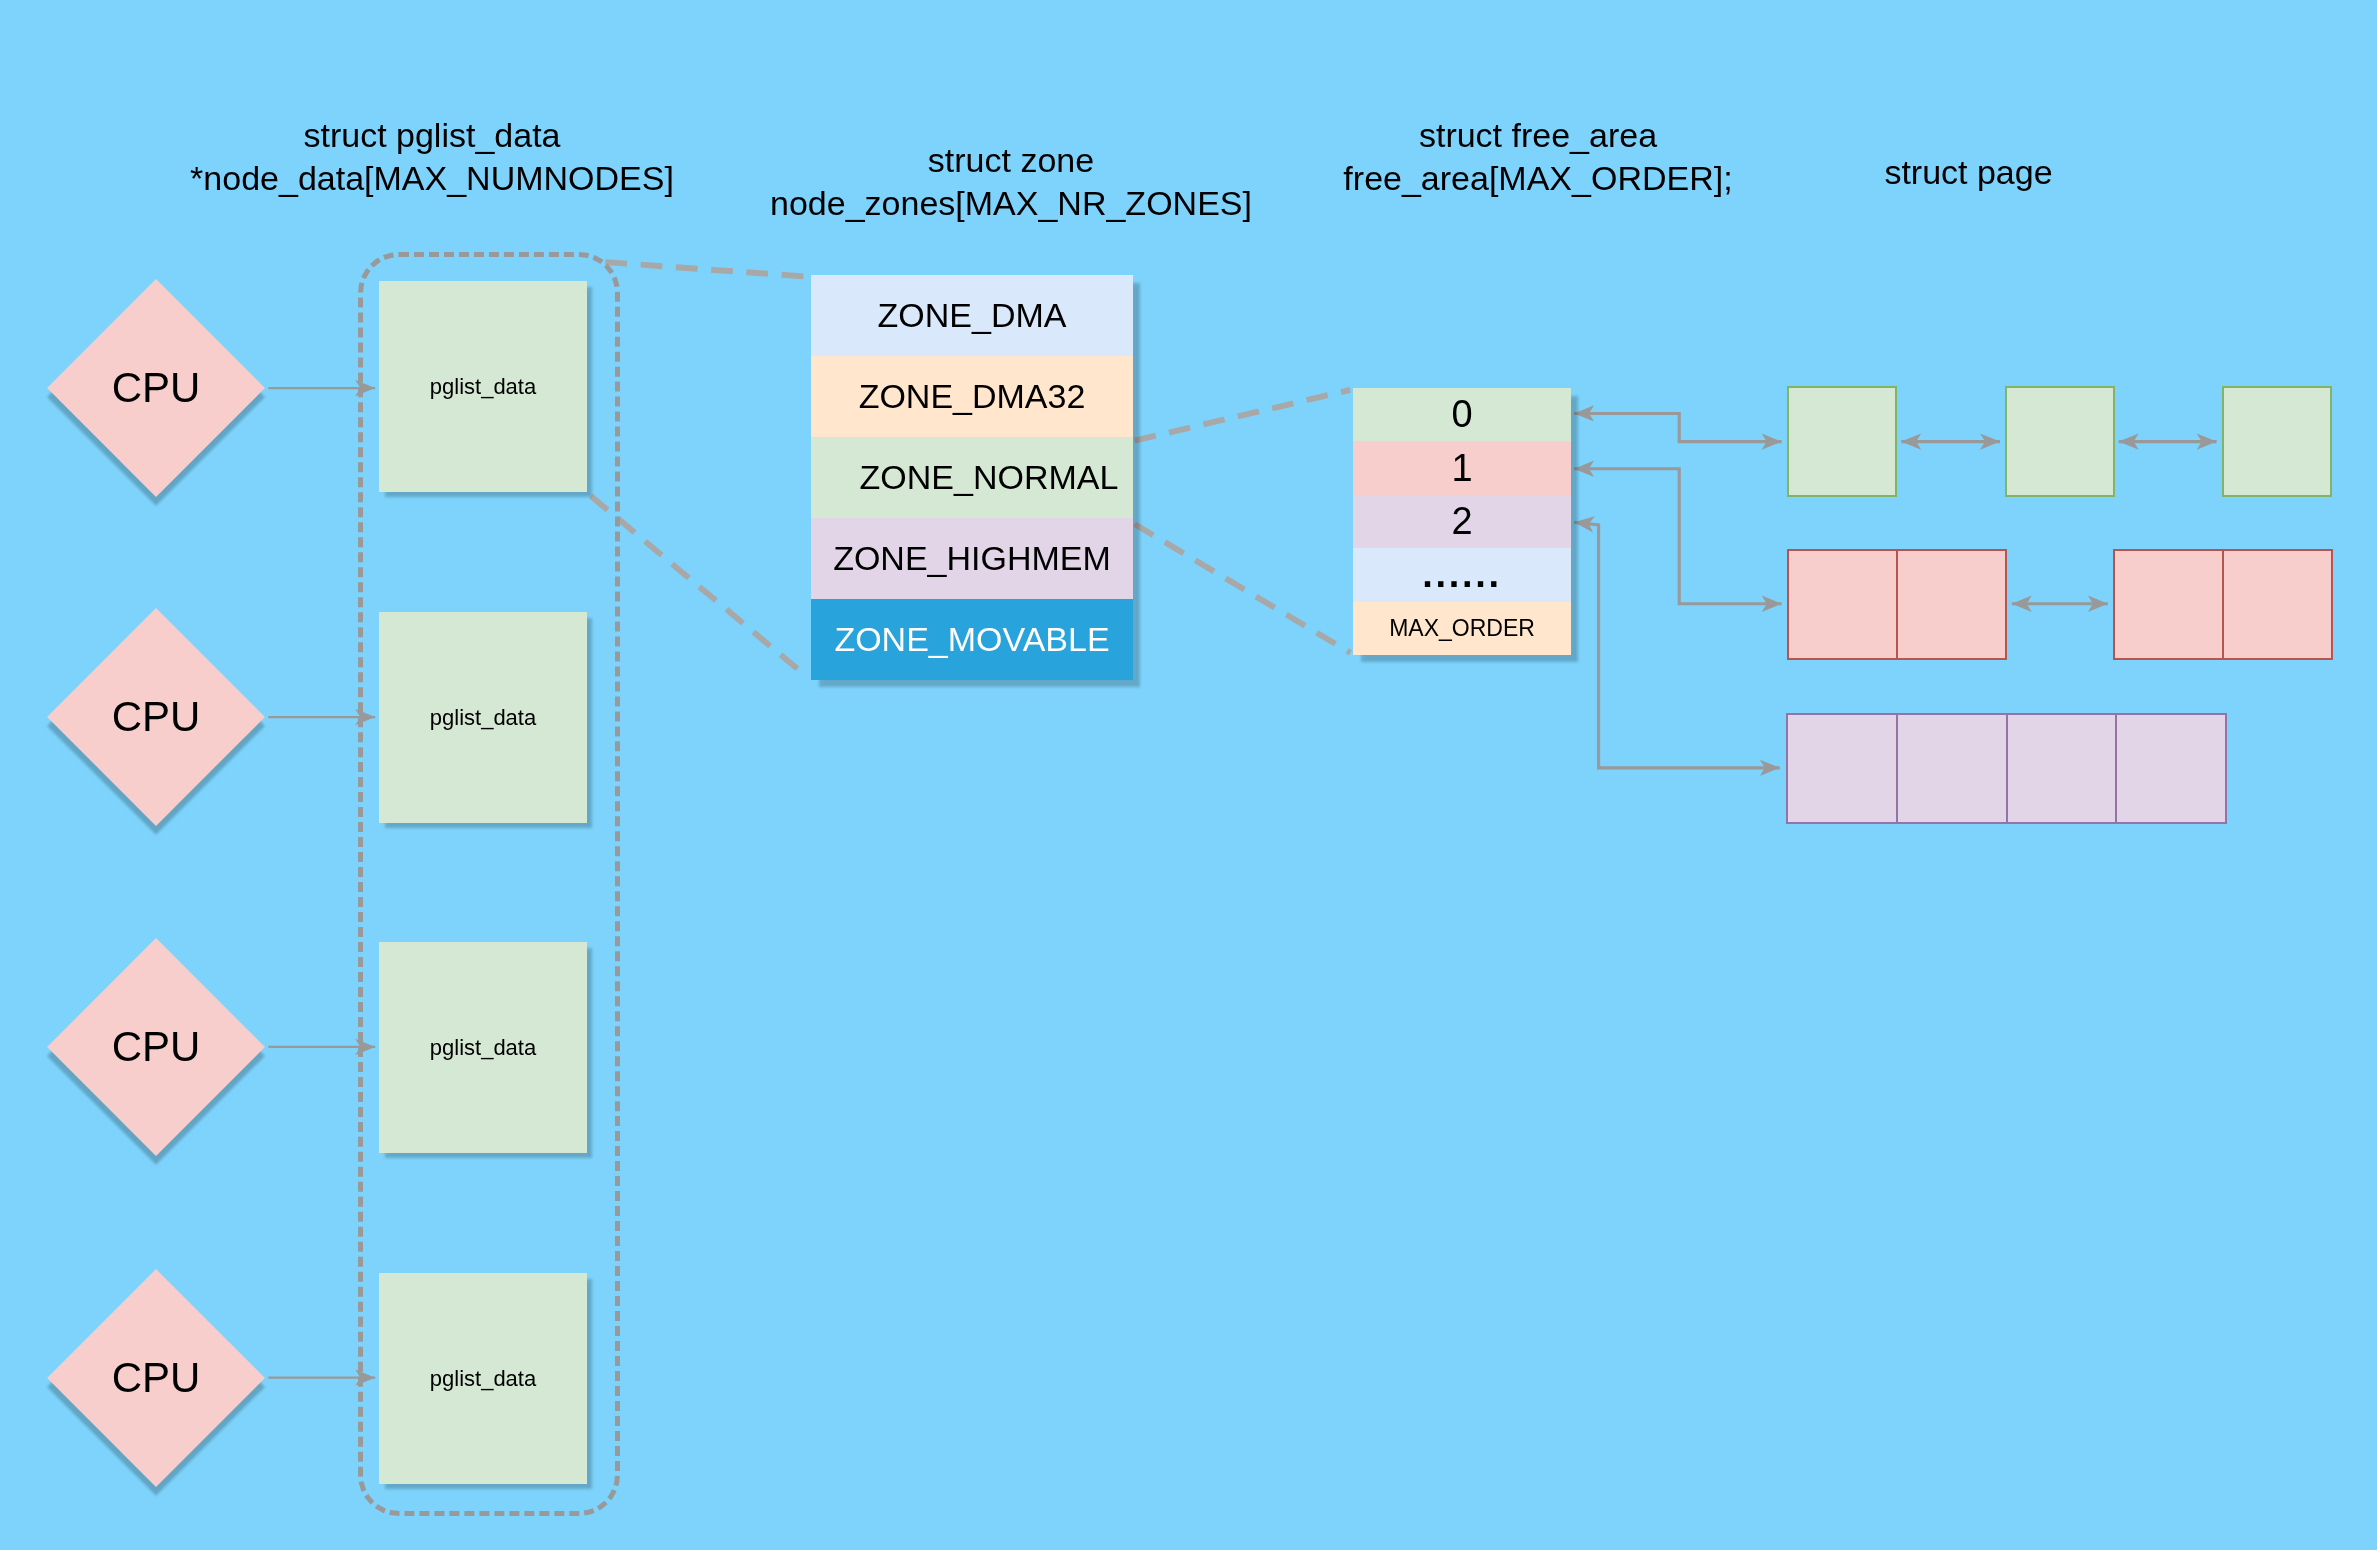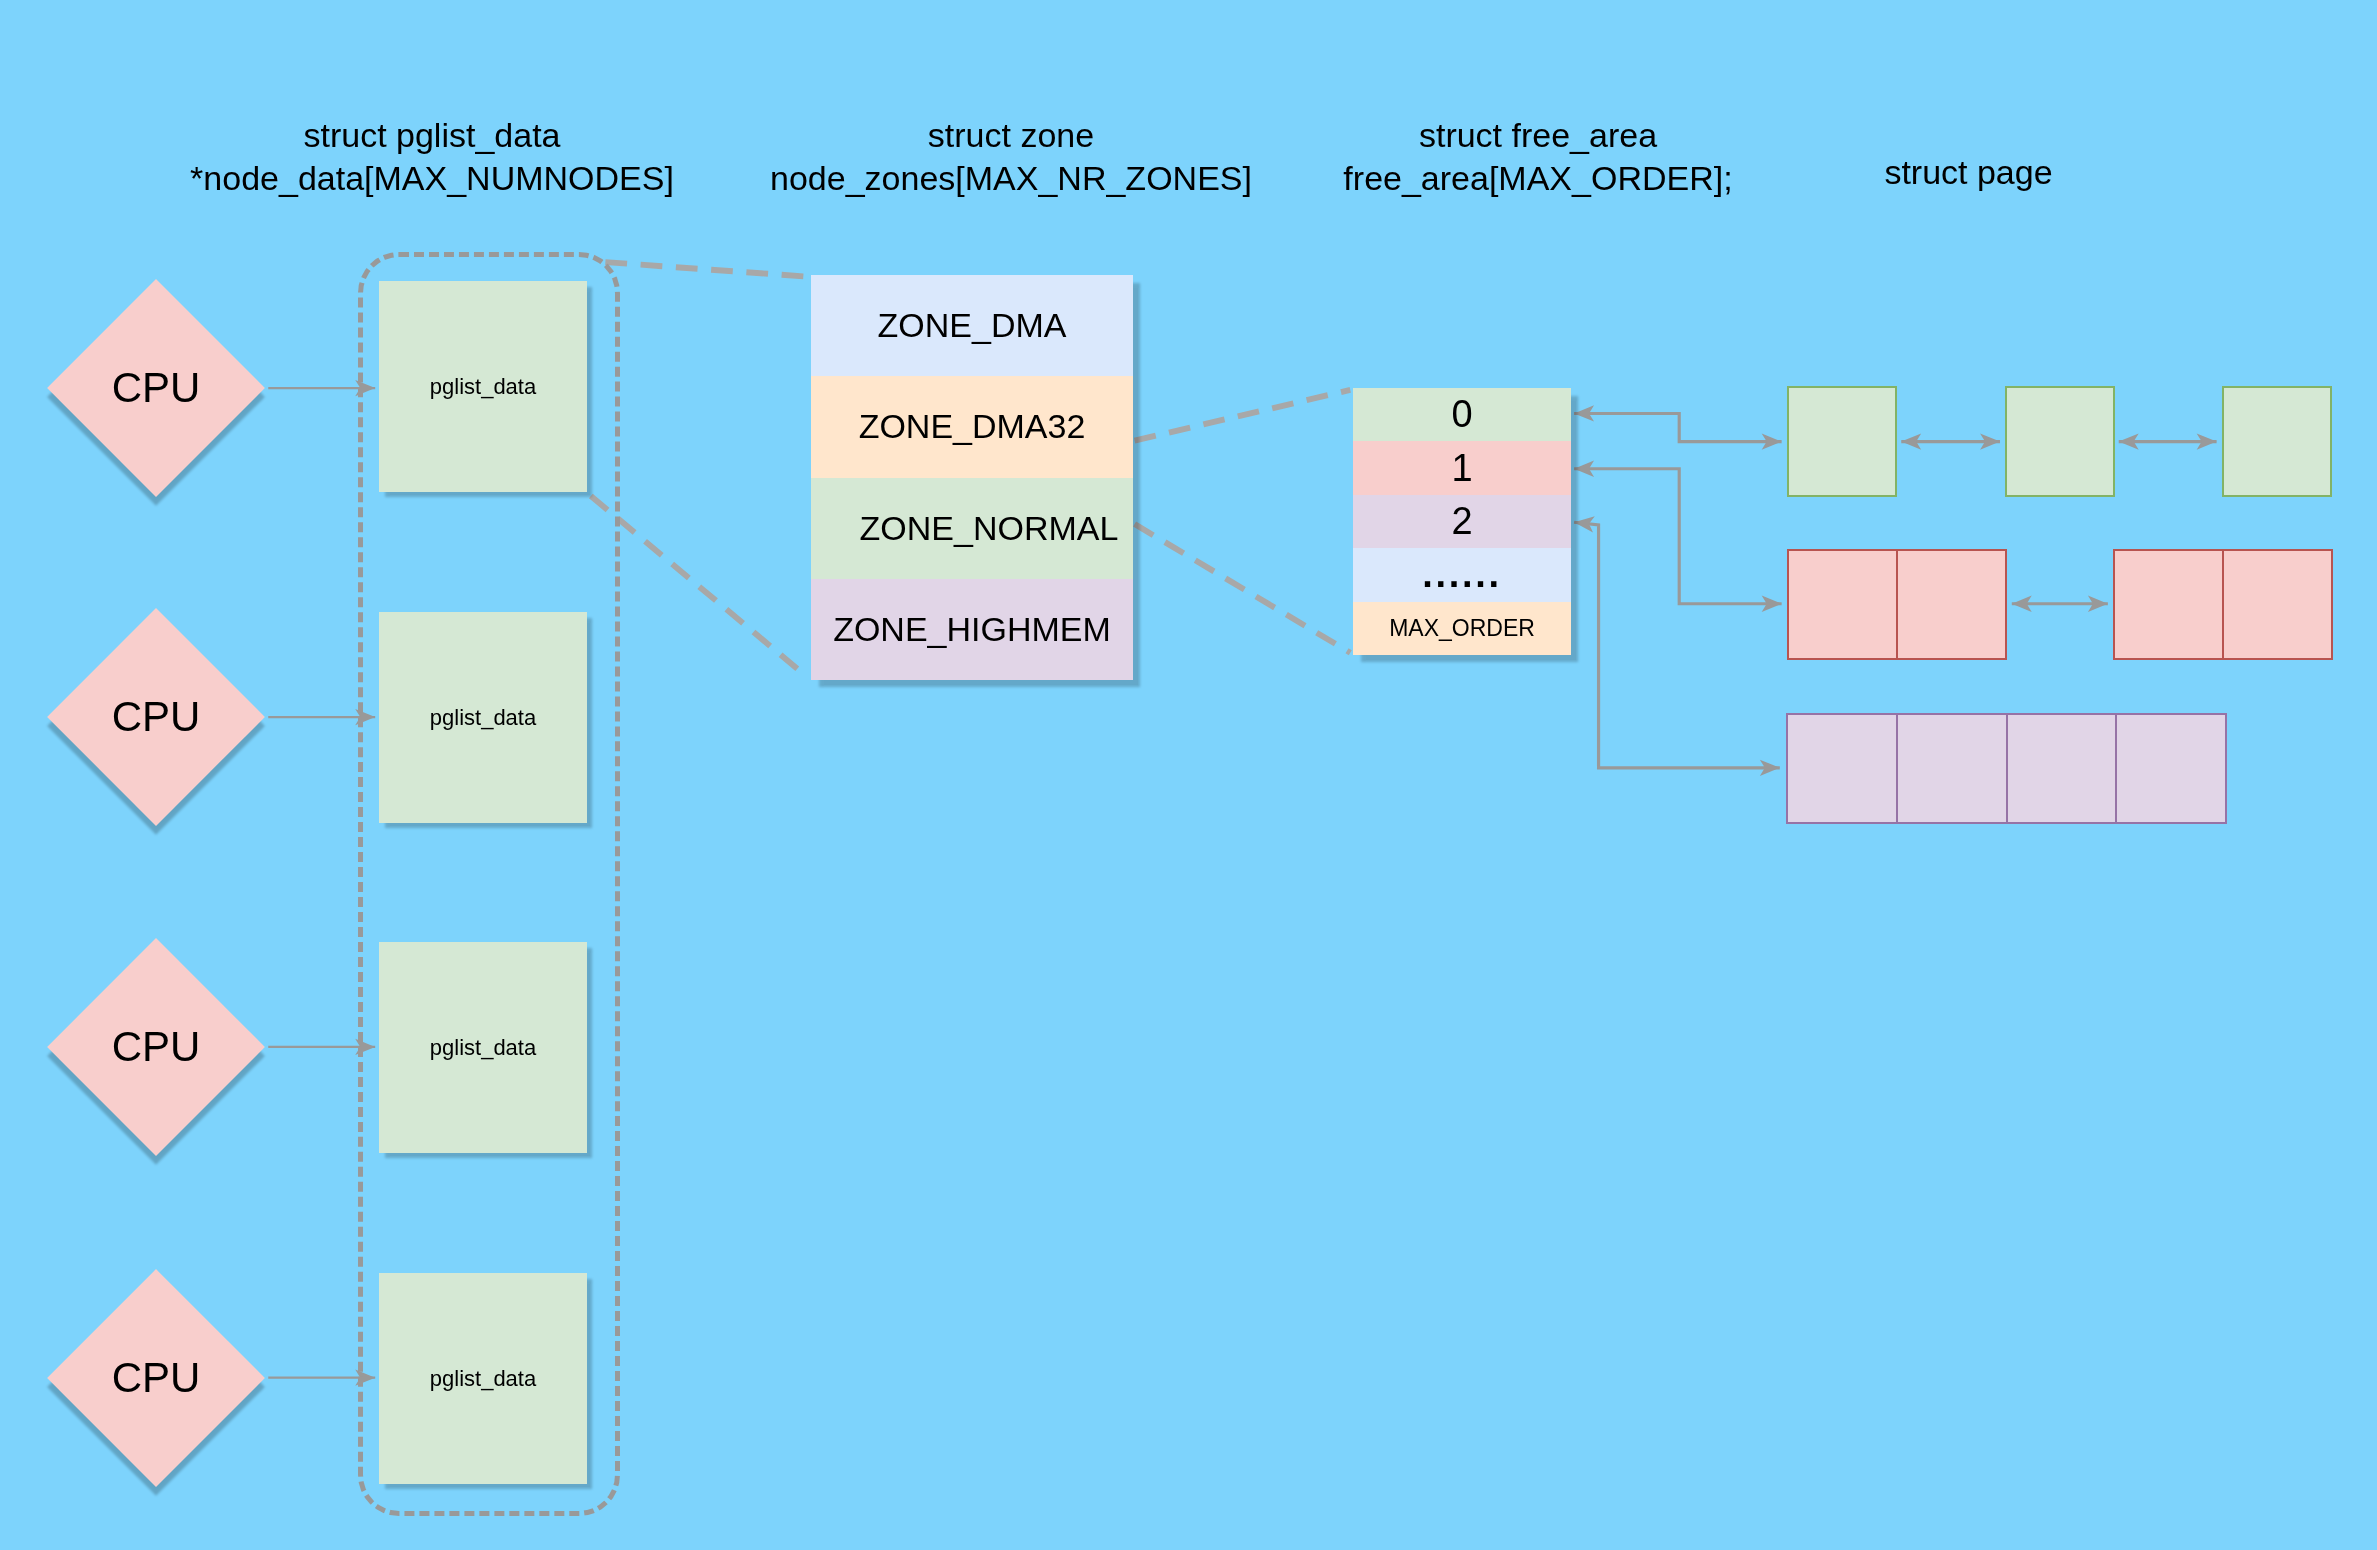--- a/index.html
+++ b/index.html
@@ -10,21 +10,21 @@
     font-family:"Liberation Sans", sans-serif;
     color:#000;
     overflow:hidden;
   }
   
   .col-header{
     position:absolute;top:114px;width:544px;
     text-align:center;font-size:34px;line-height:43px;color:#000;
     white-space:nowrap;
   }
-  .h1{left:160px;} .h2{left:739px;} .h3{left:1266px;}
+  .h1{left:160px;} .h2{left:739px;margin-top:25px;} .h3{left:1266px;}
   .h4{left:1787px;width:363px;padding-top:37px;}
   
   .diamond{
     position:absolute;left:79px;width:154px;height:154px;
     background:#f8cecc;
     transform:rotate(45deg);
     box-shadow:6.3px 6.3px 2.7px rgba(0,0,0,0.22);
   }
   .diamond-label{
     position:absolute;left:79px;width:154px;height:154px;
@@ -151,20 +151,21 @@
   <div class="pglist-box p1">pglist_data</div>
   <div class="pglist-box p2">pglist_data</div>
   <div class="pglist-box p3">pglist_data</div>
   <div class="pglist-box p4">pglist_data</div>
 
   <div class="zone-stack">
     <div class="zone-row zr0">ZONE_DMA</div>
     <div class="zone-row zr1">ZONE_DMA32</div>
     <div class="zone-row zr2">ZONE_NORMAL</div>
     <div class="zone-row zr3">ZONE_HIGHMEM</div>
+    <div class="zone-row zr4">ZONE_MOVABLE</div>
   </div>
 
   <div class="free-area">
     <div class="fa-row fa0">0</div>
     <div class="fa-row fa1">1</div>
     <div class="fa-row fa2">2</div>
     <div class="fa-row fa3">......</div>
     <div class="fa-row fa4">MAX_ORDER</div>
   </div>
 

